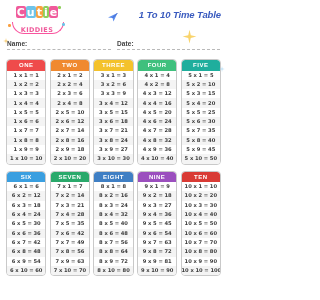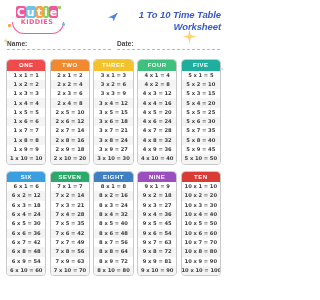--- a/index.html
+++ b/index.html
@@ -14,21 +14,21 @@
   .header{position:relative;height:40px;}
   .logo{position:absolute;left:8px;top:4px;width:58px;height:30px;}
   .logo-word{display:flex;justify-content:center;align-items:flex-end;gap:0px;height:14px;}
   .logo-ltr{
     font-size:11px;font-weight:700;line-height:11px;
     color:#ffffff;padding:1px 1px 0 1px;border-radius:2px;
     font-family:"DejaVu Sans", sans-serif;
   }
   .logo-sub{
     text-align:center;font-size:6.5px;font-weight:700;letter-spacing:0.4px;
-    color:#f05a9b;margin-top:0px;font-family:"DejaVu Sans", sans-serif;
+    color:#f05a9b;margin-top:8px;font-family:"DejaVu Sans", sans-serif;
   }
   .logo-smile{
     position:absolute;left:4px;top:18px;width:50px;height:11px;
     border:1.6px solid #f9559f;border-top:none;
     border-radius:0 0 26px 26px;
   }
   .logo-dot{position:absolute;width:2.5px;height:2.5px;border-radius:50%;}
 
   .title-wrap{position:absolute;right:6px;top:9px;text-align:right;}
   .title-line{
@@ -98,21 +98,20 @@
 
     <div class="title-wrap">
       <svg class="plane" viewBox="0 0 24 24">
         <path d="M2 13 L21 4 L13 21 L11 14 Z" fill="#5b8def"></path>
         <path d="M11 14 L21 4" stroke="#3a5bbf" stroke-width="1.4" fill="none"></path>
       </svg>
       <svg class="star" viewBox="0 0 24 24">
         <path d="M12 1 L14 9.8 L23 12 L14 14.2 L12 23 L10 14.2 L1 12 L10 9.8 Z" fill="#f7c948" opacity=".85"></path>
       </svg>
       <div class="title-line">1 To 10 Time Table</div>
-      <div class="title-line">Worksheet</div>
     </div>
 
     <svg class="sparkle-a" viewBox="0 0 24 24">
       <path d="M12 0 L14 10 L24 12 L14 14 L12 24 L10 14 L0 12 L10 10 Z" fill="#f4b942"></path>
     </svg>
     <svg class="sparkle-b" viewBox="0 0 24 24">
       <path d="M12 0 L14 10 L24 12 L14 14 L12 24 L10 14 L0 12 L10 10 Z" fill="#9bd0f0"></path>
     </svg>
   </div>
 

